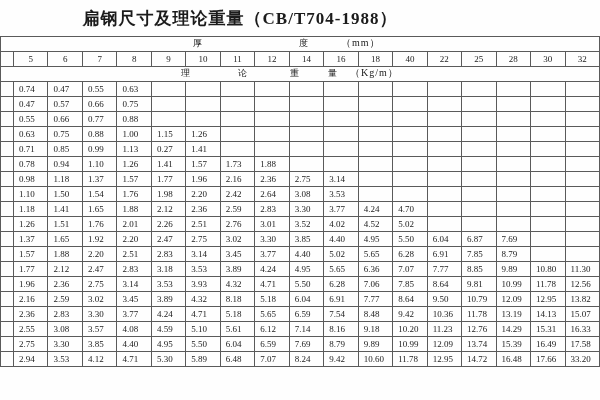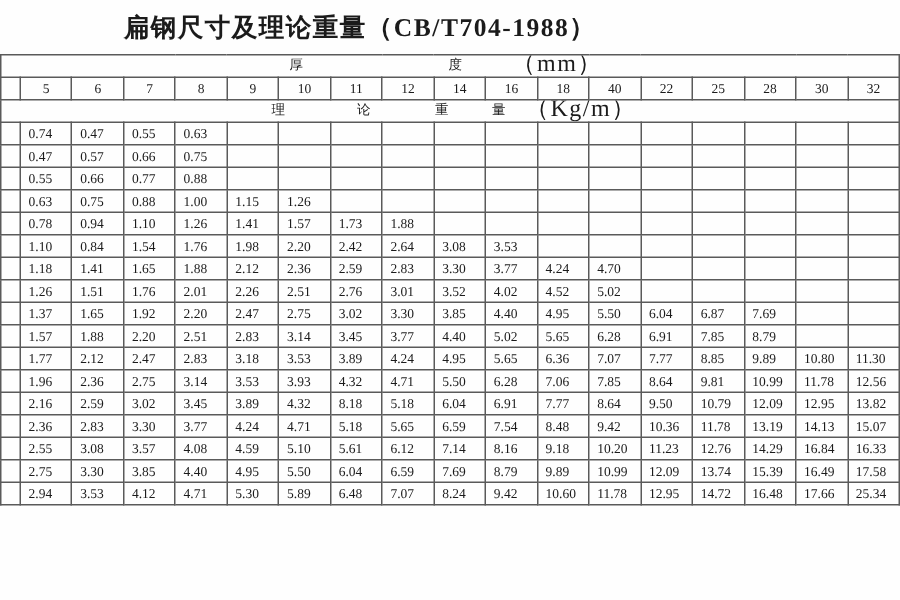--- a/index.html
+++ b/index.html
@@ -31,21 +31,21 @@
     vertical-align: middle;
     font-size: 9px;
     line-height: 10px;
     white-space: nowrap;
     overflow: hidden;
   }
   col.c-stub { width: 13px; }
   
   td.band { position: relative; height: 15px; font-size: 11px; }
   td.band .pos { position: absolute; top: 1px; }
-  td.band .unit { font-size: 16px; letter-spacing: 1px; }
+  td.band .unit { font-size: 10px; letter-spacing: 1px; }
   
   tr.thick-row td { text-align: center; font-size: 9px; height: 14px; }
   
   tbody.data td { text-align: left; padding-left: 5px; font-size: 9px; }
   tbody.data td.stub { padding-left: 0; }
 </style>
 </head>
 <body>
 
 <div class="page">
@@ -192,42 +192,82 @@
           <td></td>
           <td></td>
           <td></td>
           <td></td>
           <td></td>
           <td></td>
           <td></td>
         </tr>
         <tr>
           <td class="stub"></td>
+          <td>0.71</td>
+          <td>0.85</td>
+          <td>0.99</td>
+          <td>1.13</td>
+          <td>0.27</td>
+          <td>1.41</td>
+          <td></td>
+          <td></td>
+          <td></td>
+          <td></td>
+          <td></td>
+          <td></td>
+          <td></td>
+          <td></td>
+          <td></td>
+          <td></td>
+          <td></td>
+        </tr>
+        <tr>
+          <td class="stub"></td>
           <td>0.78</td>
           <td>0.94</td>
           <td>1.10</td>
           <td>1.26</td>
           <td>1.41</td>
           <td>1.57</td>
           <td>1.73</td>
           <td>1.88</td>
           <td></td>
           <td></td>
           <td></td>
           <td></td>
           <td></td>
           <td></td>
           <td></td>
           <td></td>
           <td></td>
         </tr>
         <tr>
           <td class="stub"></td>
+          <td>0.98</td>
+          <td>1.18</td>
+          <td>1.37</td>
+          <td>1.57</td>
+          <td>1.77</td>
+          <td>1.96</td>
+          <td>2.16</td>
+          <td>2.36</td>
+          <td>2.75</td>
+          <td>3.14</td>
+          <td></td>
+          <td></td>
+          <td></td>
+          <td></td>
+          <td></td>
+          <td></td>
+          <td></td>
+        </tr>
+        <tr>
+          <td class="stub"></td>
           <td>1.10</td>
-          <td>0.84</td>
+          <td>1.50</td>
           <td>1.54</td>
           <td>1.76</td>
           <td>1.98</td>
           <td>2.20</td>
           <td>2.42</td>
           <td>2.64</td>
           <td>3.08</td>
           <td>3.53</td>
           <td></td>
           <td></td>
@@ -407,21 +447,21 @@
           <td>5.10</td>
           <td>5.61</td>
           <td>6.12</td>
           <td>7.14</td>
           <td>8.16</td>
           <td>9.18</td>
           <td>10.20</td>
           <td>11.23</td>
           <td>12.76</td>
           <td>14.29</td>
-          <td>16.84</td>
+          <td>15.31</td>
           <td>16.33</td>
         </tr>
         <tr>
           <td class="stub"></td>
           <td>2.75</td>
           <td>3.30</td>
           <td>3.85</td>
           <td>4.40</td>
           <td>4.95</td>
           <td>5.50</td>
@@ -448,18 +488,18 @@
           <td>6.48</td>
           <td>7.07</td>
           <td>8.24</td>
           <td>9.42</td>
           <td>10.60</td>
           <td>11.78</td>
           <td>12.95</td>
           <td>14.72</td>
           <td>16.48</td>
           <td>17.66</td>
-          <td>25.34</td>
+          <td>33.20</td>
         </tr>
       </tbody>
   </table>
 
 </div>
 
 </body></html>

